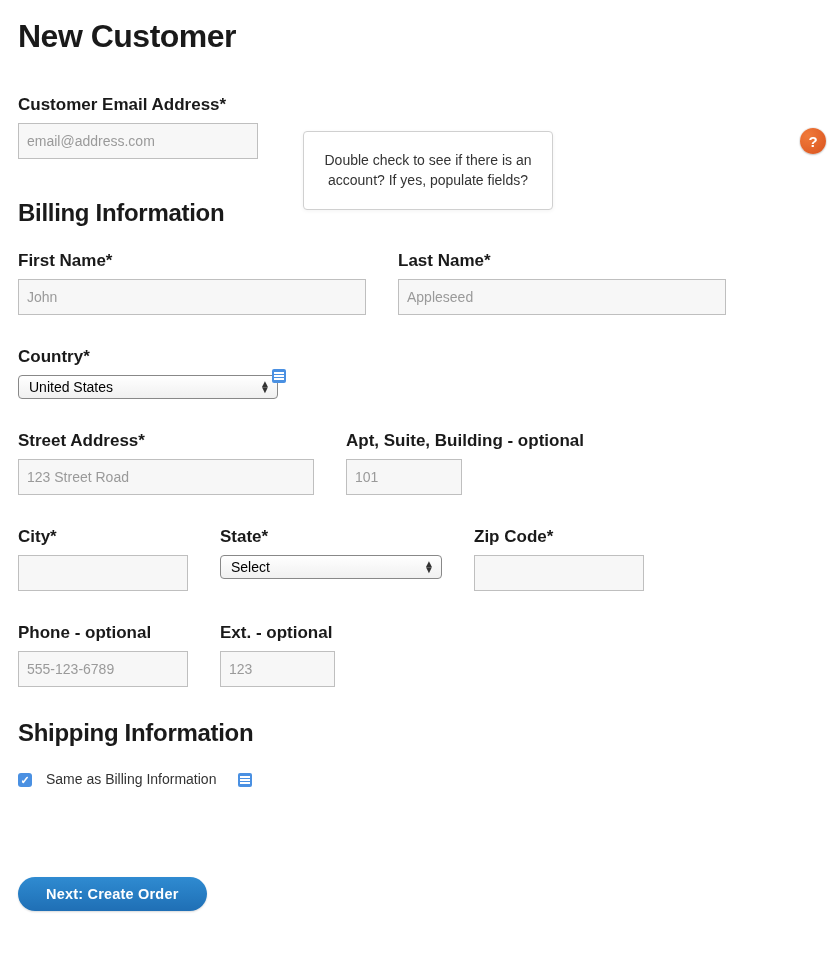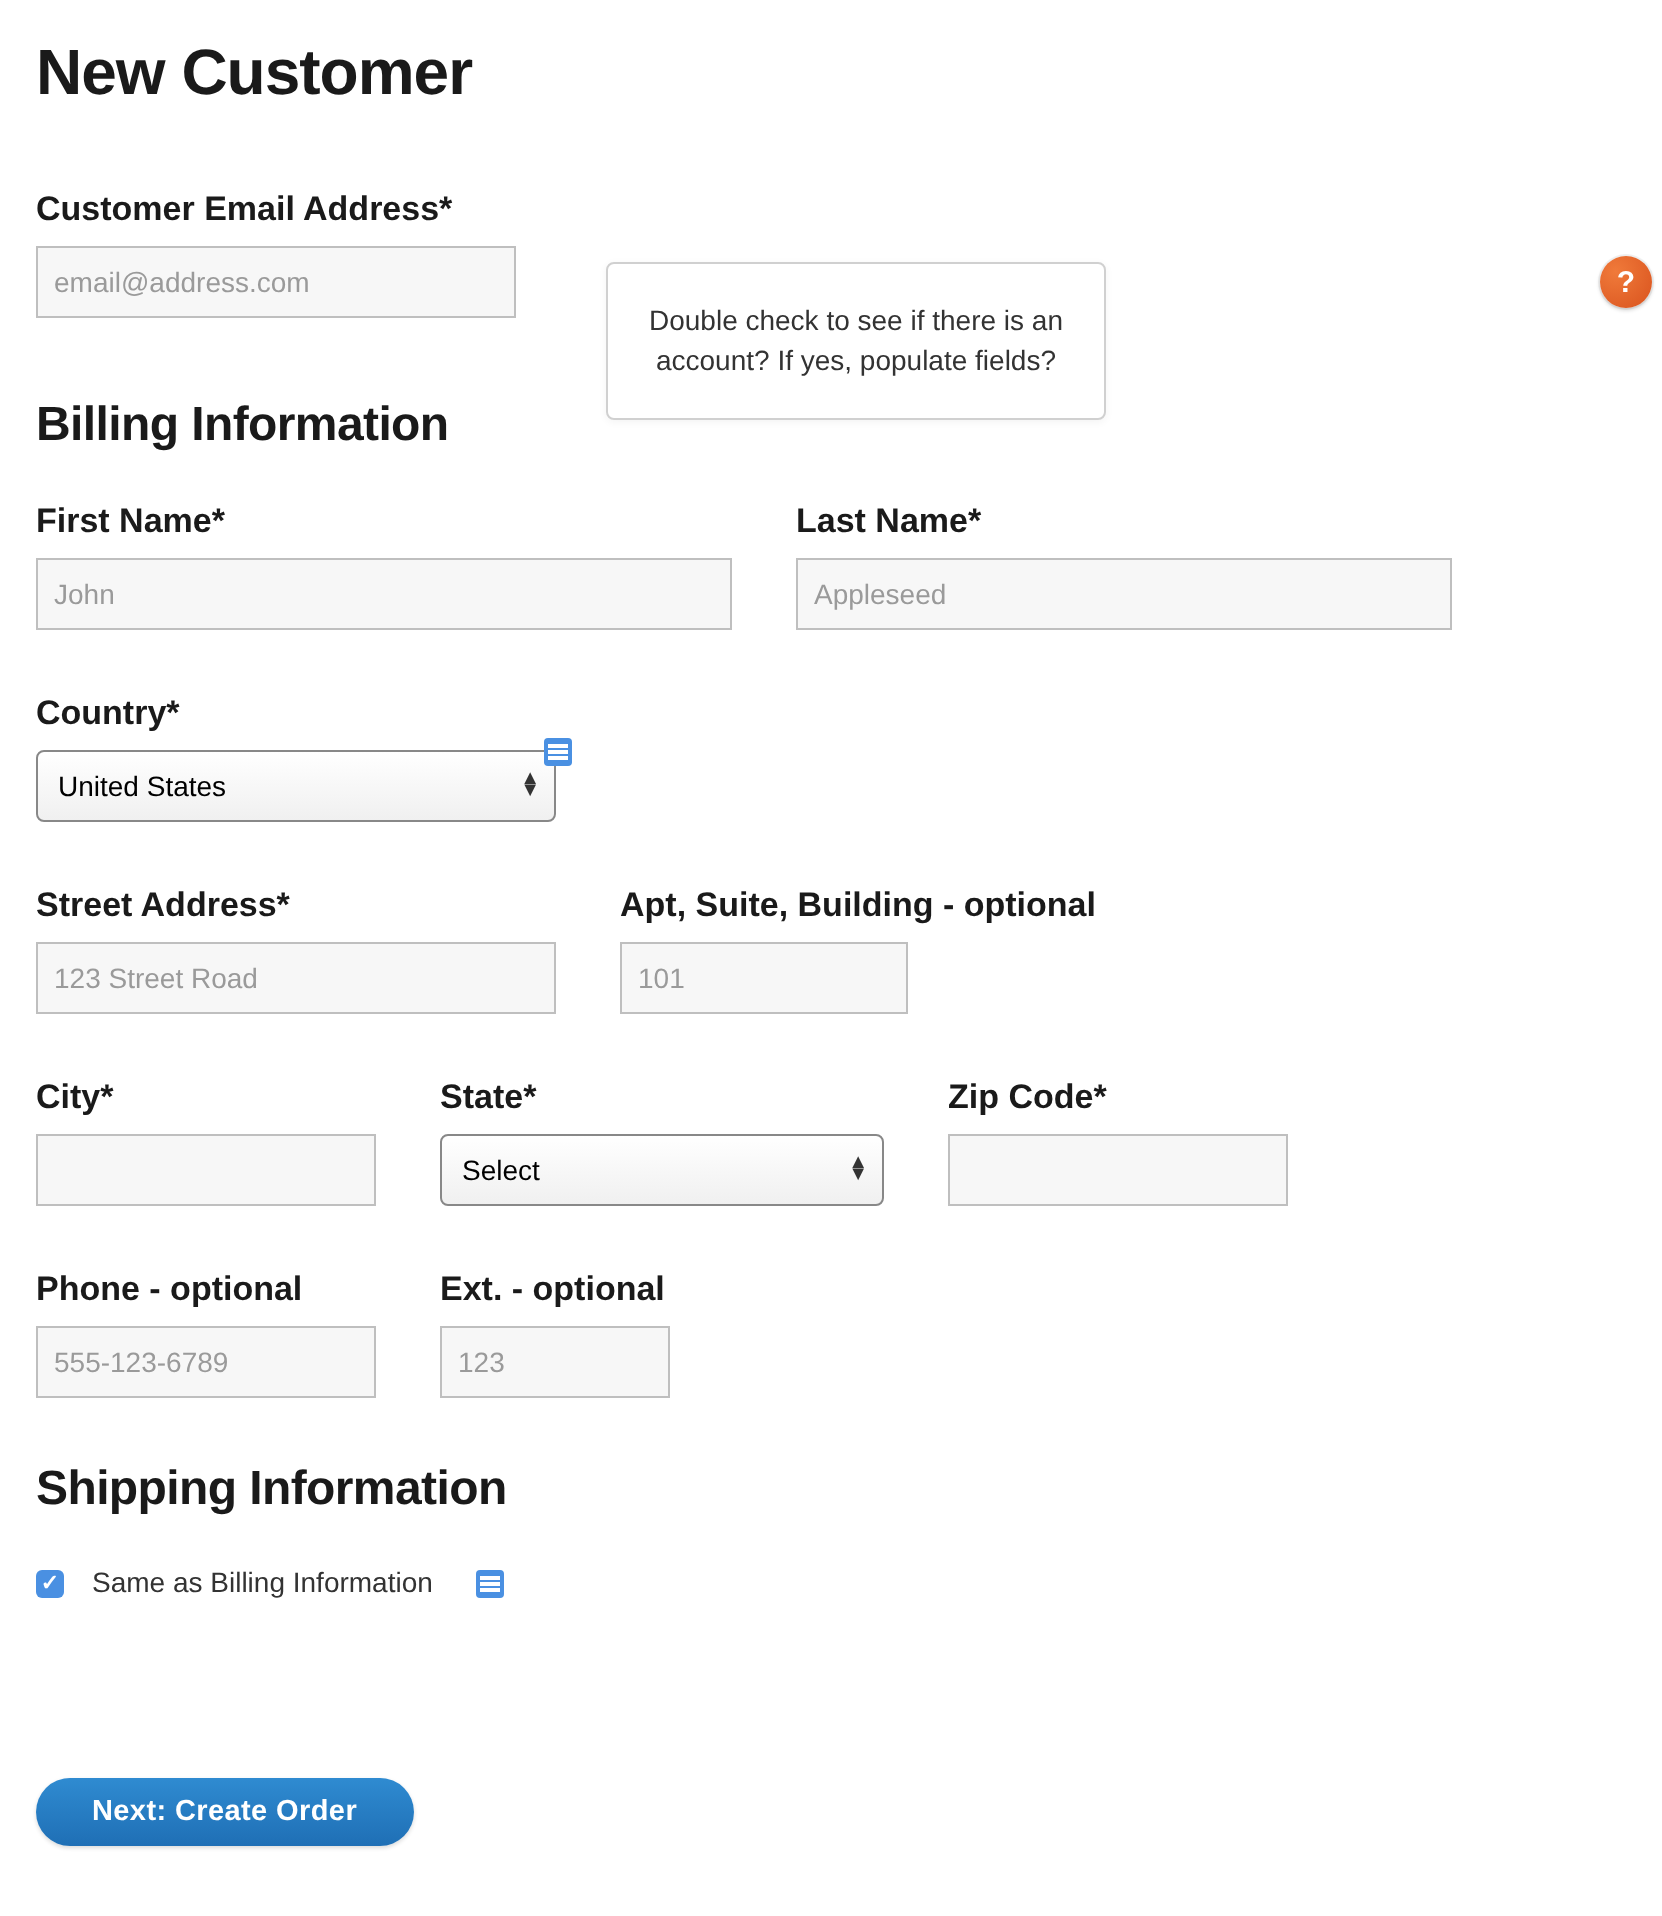--- a/index.html
+++ b/index.html
@@ -46,21 +46,21 @@
       outline: none;
     }
     .text-input::placeholder {
       color: #9a9a9a;
     }
     .select-wrap {
       position: relative;
       display: inline-block;
     }
     .select-input {
-      height: 36px;
+      height: 24px;
       border: 1px solid #888;
       border-radius: 4px;
       background: linear-gradient(#ffffff, #f0f0f0);
       padding: 0 28px 0 10px;
       font-size: 14px;
       appearance: none;
       -webkit-appearance: none;
       outline: none;
       cursor: pointer;
     }
@@ -248,25 +248,25 @@
       </div>
       <span class="comment-badge country-comment"></span>
     </div>
   </div>
 </div>
 
 
 <div class="row">
   <div class="col">
     <label class="field-label">Street Address*</label>
-    <input type="text" class="text-input" style="width: 260px;" placeholder="123 Street Road">
+    <input type="text" class="text-input" style="width: 296px;" placeholder="123 Street Road">
   </div>
   <div class="col">
     <label class="field-label">Apt, Suite, Building - optional</label>
-    <input type="text" class="text-input" style="width: 144px;" placeholder="101">
+    <input type="text" class="text-input" style="width: 116px;" placeholder="101">
   </div>
 </div>
 
 
 <div class="row">
   <div class="col">
     <label class="field-label">City*</label>
     <input type="text" class="text-input" style="width: 170px;">
   </div>
   <div class="col">

